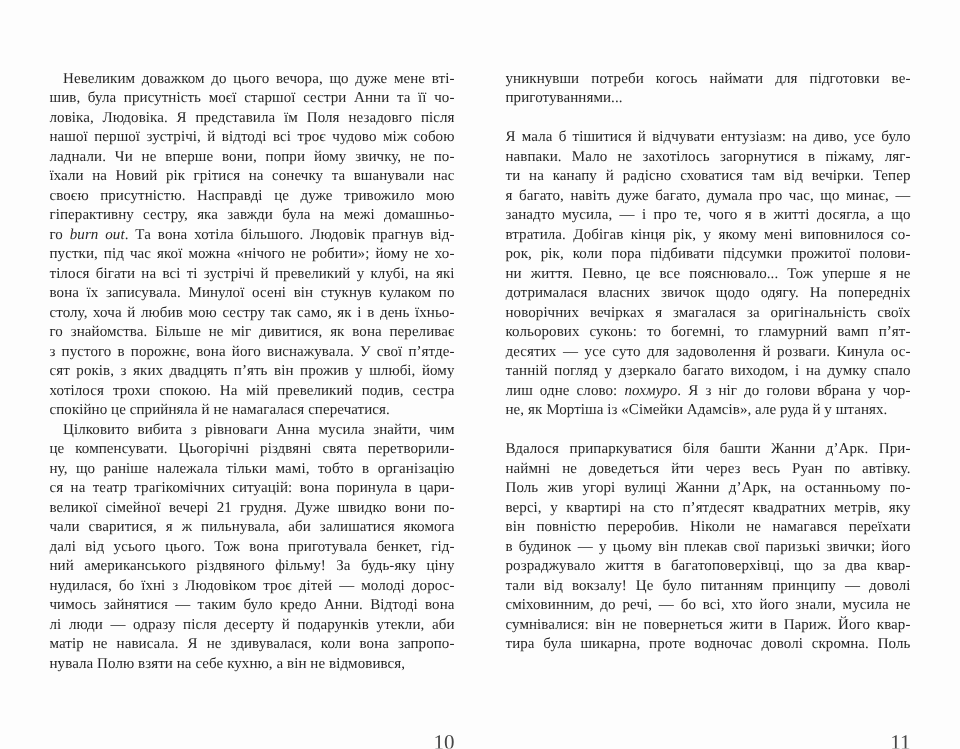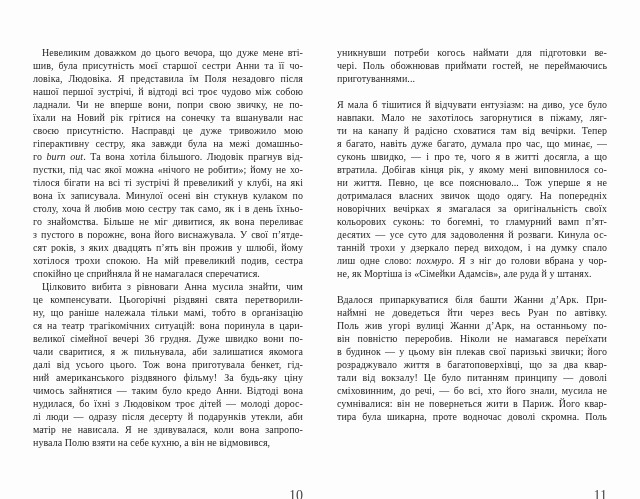--- a/index.html
+++ b/index.html
@@ -50,72 +50,73 @@
 </head>
 <body style="background: rgb(253, 253, 253);">
 
 <div class="spread">
   <div class="page page-left">
     <div class="page-text" style="color: rgb(38, 38, 38);">
         <div class="line first"><span>Невеликим доважком до цього вечора, що дуже мене вті-</span></div>
         <div class="line"><span>шив, була присутність моєї старшої сестри Анни та її чо-</span></div>
         <div class="line"><span>ловіка, Людовіка. Я представила їм Поля незадовго після</span></div>
         <div class="line"><span>нашої першої зустрічі, й відтоді всі троє чудово між собою</span></div>
-        <div class="line"><span>ладнали. Чи не вперше вони, попри свою звичку, не по-</span></div>
+        <div class="line"><span>ладнали. Чи не вперше вони, попри йому звичку, не по-</span></div>
         <div class="line"><span>їхали на Новий рік грітися на сонечку та вшанували нас</span></div>
         <div class="line"><span>своєю присутністю. Насправді це дуже тривожило мою</span></div>
         <div class="line"><span>гіперактивну сестру, яка завжди була на межі домашньо-</span></div>
         <div class="line"><span>го </span><i>burn out</i><span>. Та вона хотіла більшого. Людовік прагнув від-</span></div>
         <div class="line"><span>пустки, під час якої можна «нічого не робити»; йому не хо-</span></div>
         <div class="line"><span>тілося бігати на всі ті зустрічі й превеликий у клубі, на які</span></div>
         <div class="line"><span>вона їх записувала. Минулої осені він стукнув кулаком по</span></div>
         <div class="line"><span>столу, хоча й любив мою сестру так само, як і в день їхньо-</span></div>
         <div class="line"><span>го знайомства. Більше не міг дивитися, як вона переливає</span></div>
         <div class="line"><span>з пустого в порожнє, вона його виснажувала. У свої п’ятде-</span></div>
         <div class="line"><span>сят років, з яких двадцять п’ять він прожив у шлюбі, йому</span></div>
         <div class="line"><span>хотілося трохи спокою. На мій превеликий подив, сестра</span></div>
         <div class="line last"><span>спокійно це сприйняла й не намагалася сперечатися.</span></div>
         <div class="line first"><span>Цілковито вибита з рівноваги Анна мусила знайти, чим</span></div>
         <div class="line"><span>це компенсувати. Цьогорічні різдвяні свята перетворили-</span></div>
         <div class="line"><span>ну, що раніше належала тільки мамі, тобто в організацію</span></div>
         <div class="line"><span>ся на театр трагікомічних ситуацій: вона поринула в цари-</span></div>
-        <div class="line"><span>великої сімейної вечері 36 грудня. Дуже швидко вони по-</span></div>
+        <div class="line"><span>великої сімейної вечері 21 грудня. Дуже швидко вони по-</span></div>
         <div class="line"><span>чали сваритися, я ж пильнувала, аби залишатися якомога</span></div>
         <div class="line"><span>далі від усього цього. Тож вона приготувала бенкет, гід-</span></div>
         <div class="line"><span>ний американського різдвяного фільму! За будь-яку ціну</span></div>
+        <div class="line"><span>нудилася, бо їхні з Людовіком троє дітей — молоді дорос-</span></div>
         <div class="line"><span>чимось зайнятися — таким було кредо Анни. Відтоді вона</span></div>
-        <div class="line"><span>нудилася, бо їхні з Людовіком троє дітей — молоді дорос-</span></div>
         <div class="line"><span>лі люди — одразу після десерту й подарунків утекли, аби</span></div>
         <div class="line"><span>матір не нависала. Я не здивувалася, коли вона запропо-</span></div>
         <div class="line last"><span>нувала Полю взяти на себе кухню, а він не відмовився,</span></div>
       </div>
     <div class="page-number" style="color: rgb(69, 69, 69);">10</div>
   </div>
   <div class="page page-right">
     <div class="page-text" style="color: rgb(38, 38, 38);">
         <div class="line"><span>уникнувши потреби когось наймати для підготовки ве-</span></div>
-        <div class="line"><span>чері. Поль обожнював приймати гостей, не переймаючись</span></div>
         <div class="line last"><span>приготуваннями...</span></div>
         <div class="line gap"><span>Я мала б тішитися й відчувати ентузіазм: на диво, усе було</span></div>
         <div class="line"><span>навпаки. Мало не захотілось загорнутися в піжаму, ляг-</span></div>
         <div class="line"><span>ти на канапу й радісно сховатися там від вечірки. Тепер</span></div>
         <div class="line"><span>я багато, навіть дуже багато, думала про час, що минає, —</span></div>
-        <div class="line"><span>суконь швидко, — і про те, чого я в житті досягла, а що</span></div>
+        <div class="line"><span>занадто мусила, — і про те, чого я в житті досягла, а що</span></div>
         <div class="line"><span>втратила. Добігав кінця рік, у якому мені виповнилося со-</span></div>
+        <div class="line"><span>рок, рік, коли пора підбивати підсумки прожитої полови-</span></div>
         <div class="line"><span>ни життя. Певно, це все пояснювало... Тож уперше я не</span></div>
         <div class="line"><span>дотрималася власних звичок щодо одягу. На попередніх</span></div>
         <div class="line"><span>новорічних вечірках я змагалася за оригінальність своїх</span></div>
         <div class="line"><span>кольорових суконь: то богемні, то гламурний вамп п’ят-</span></div>
         <div class="line"><span>десятих — усе суто для задоволення й розваги. Кинула ос-</span></div>
-        <div class="line"><span>танній трохи у дзеркало перед виходом, і на думку спало</span></div>
+        <div class="line"><span>танній погляд у дзеркало багато виходом, і на думку спало</span></div>
         <div class="line"><span>лиш одне слово: </span><i>похмуро</i><span>. Я з ніг до голови вбрана у чор-</span></div>
         <div class="line last"><span>не, як Мортіша із «Сімейки Адамсів», але руда й у штанях.</span></div>
         <div class="line gap"><span>Вдалося припаркуватися біля башти Жанни д’Арк. При-</span></div>
         <div class="line"><span>наймні не доведеться йти через весь Руан по автівку.</span></div>
         <div class="line"><span>Поль жив угорі вулиці Жанни д’Арк, на останньому по-</span></div>
+        <div class="line"><span>версі, у квартирі на сто п’ятдесят квадратних метрів, яку</span></div>
         <div class="line"><span>він повністю переробив. Ніколи не намагався переїхати</span></div>
         <div class="line"><span>в будинок — у цьому він плекав свої паризькі звички; його</span></div>
         <div class="line"><span>розраджувало життя в багатоповерхівці, що за два квар-</span></div>
         <div class="line"><span>тали від вокзалу! Це було питанням принципу — доволі</span></div>
         <div class="line"><span>сміховинним, до речі, — бо всі, хто його знали, мусила не</span></div>
         <div class="line"><span>сумнівалися: він не повернеться жити в Париж. Його квар-</span></div>
         <div class="line"><span>тира була шикарна, проте водночас доволі скромна. Поль</span></div>
       </div>
     <div class="page-number" style="color: rgb(69, 69, 69);">11</div>
   </div>

